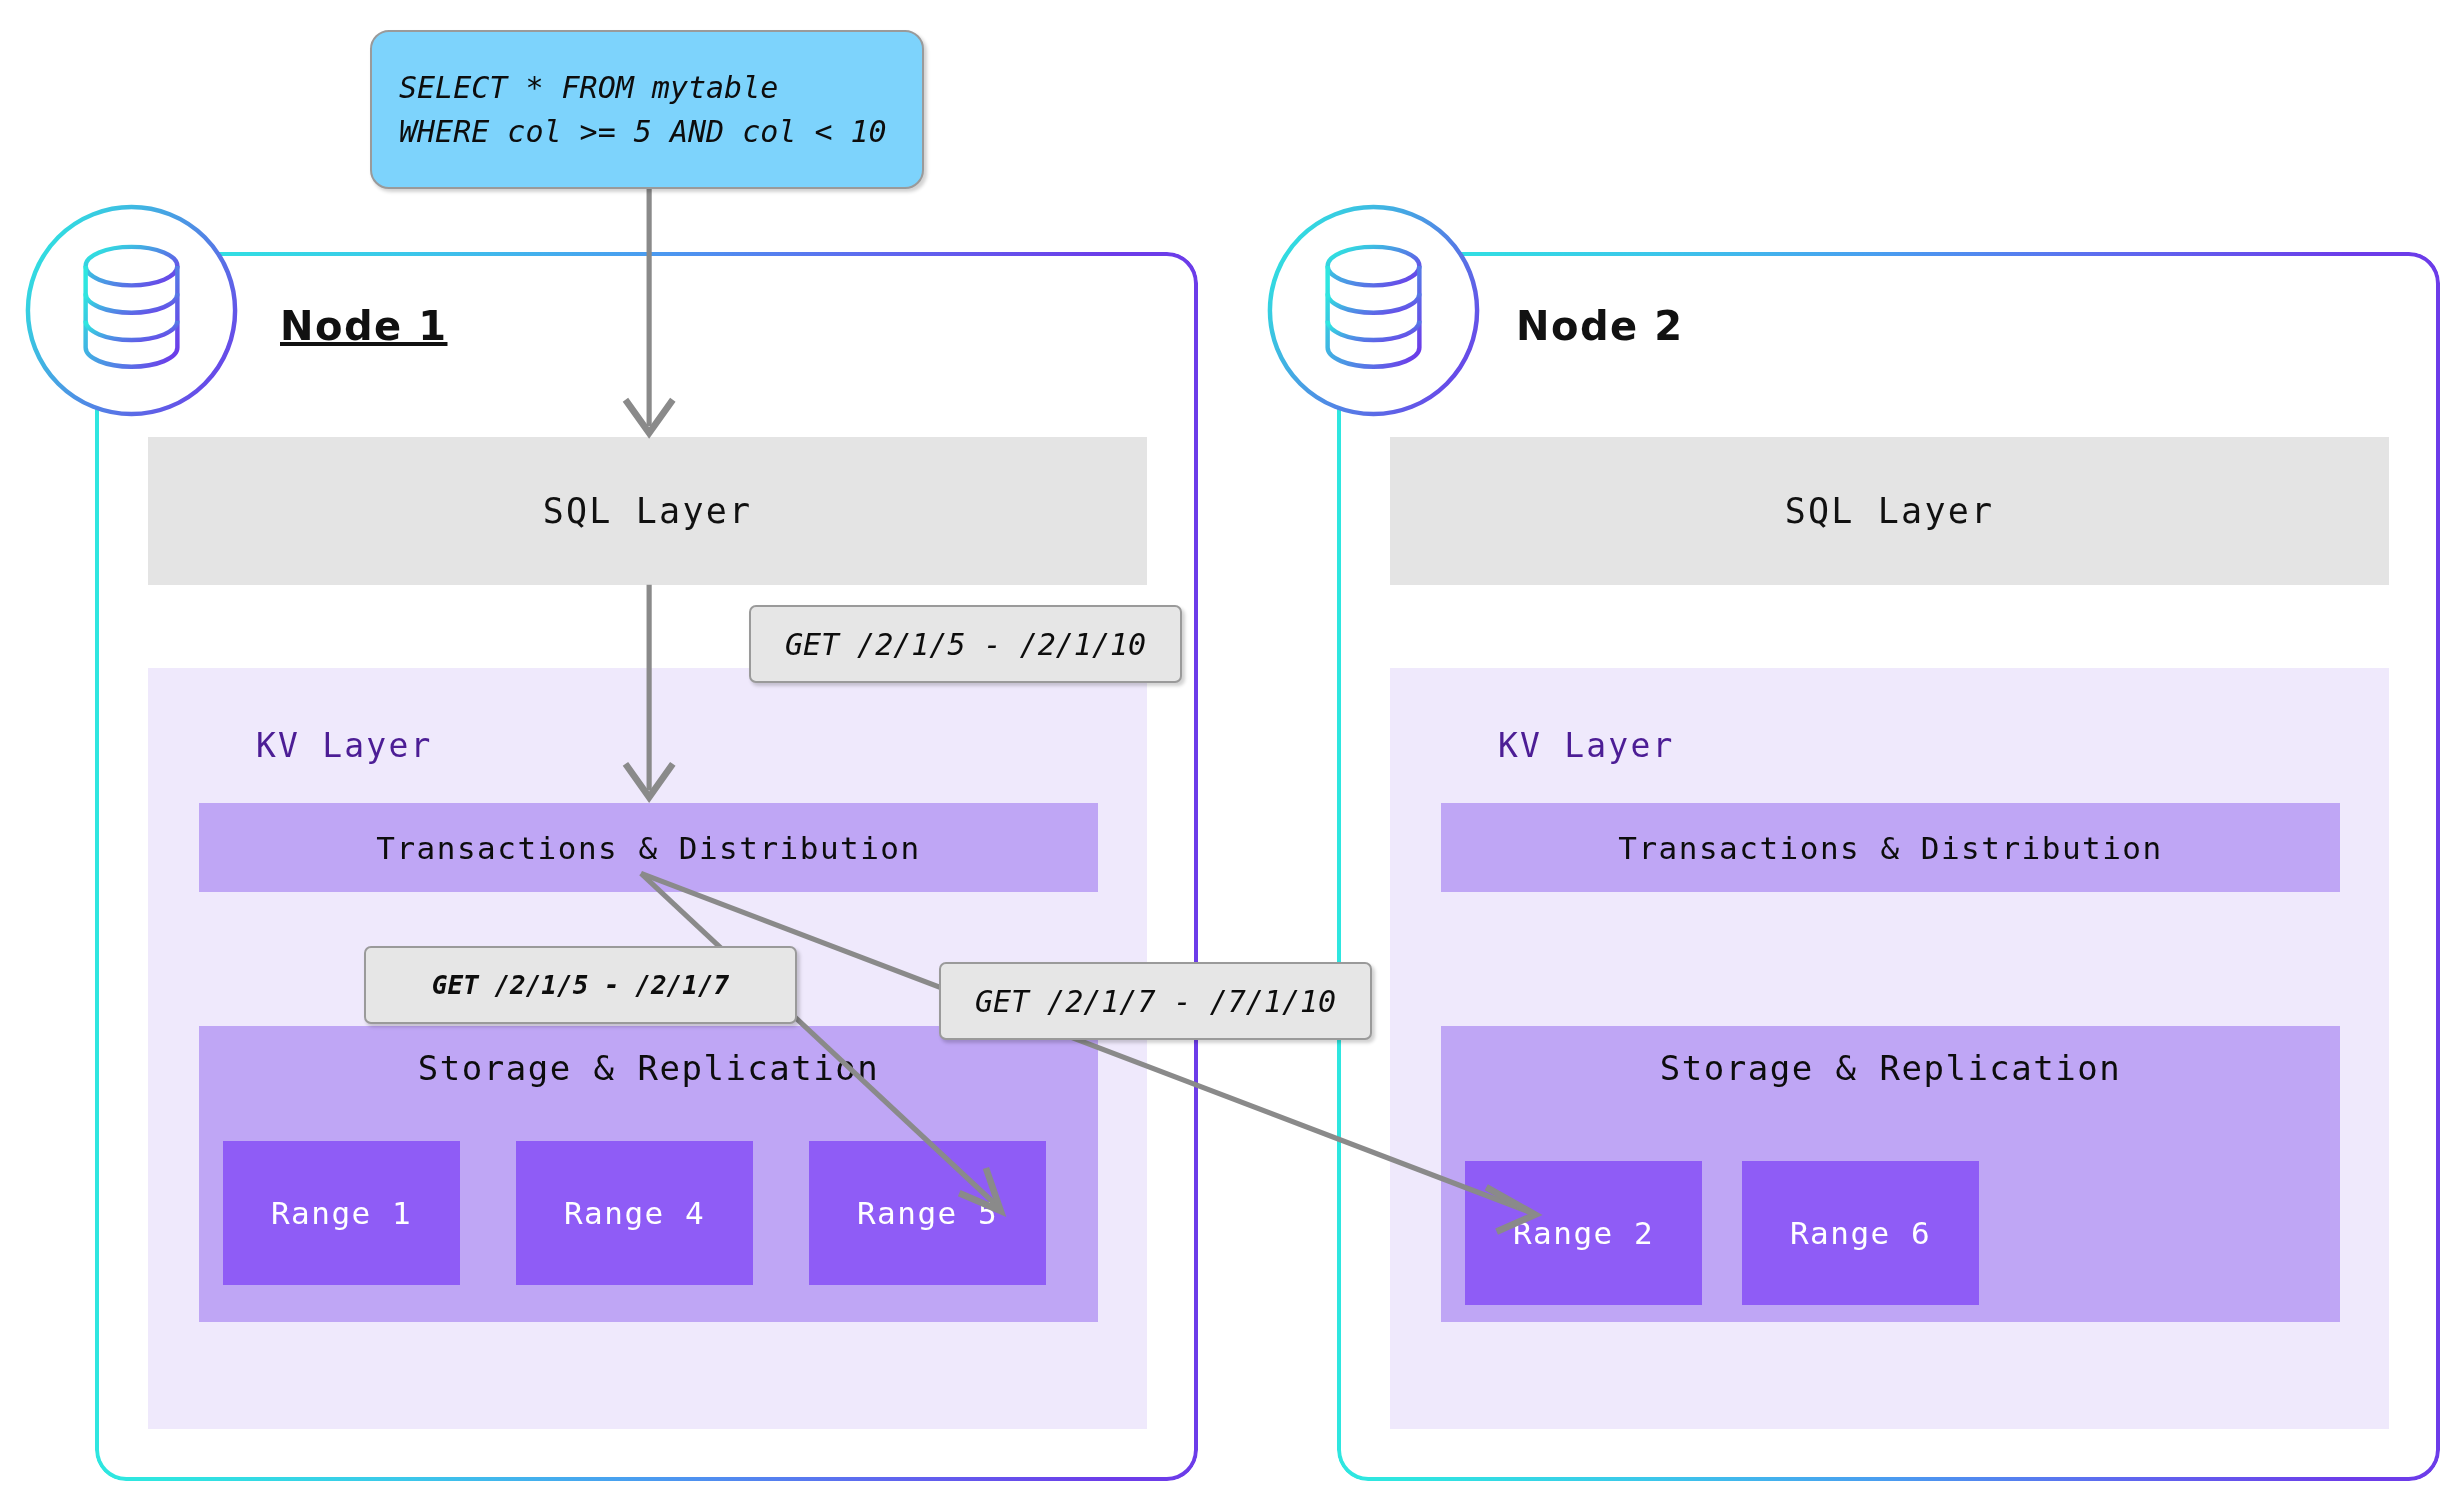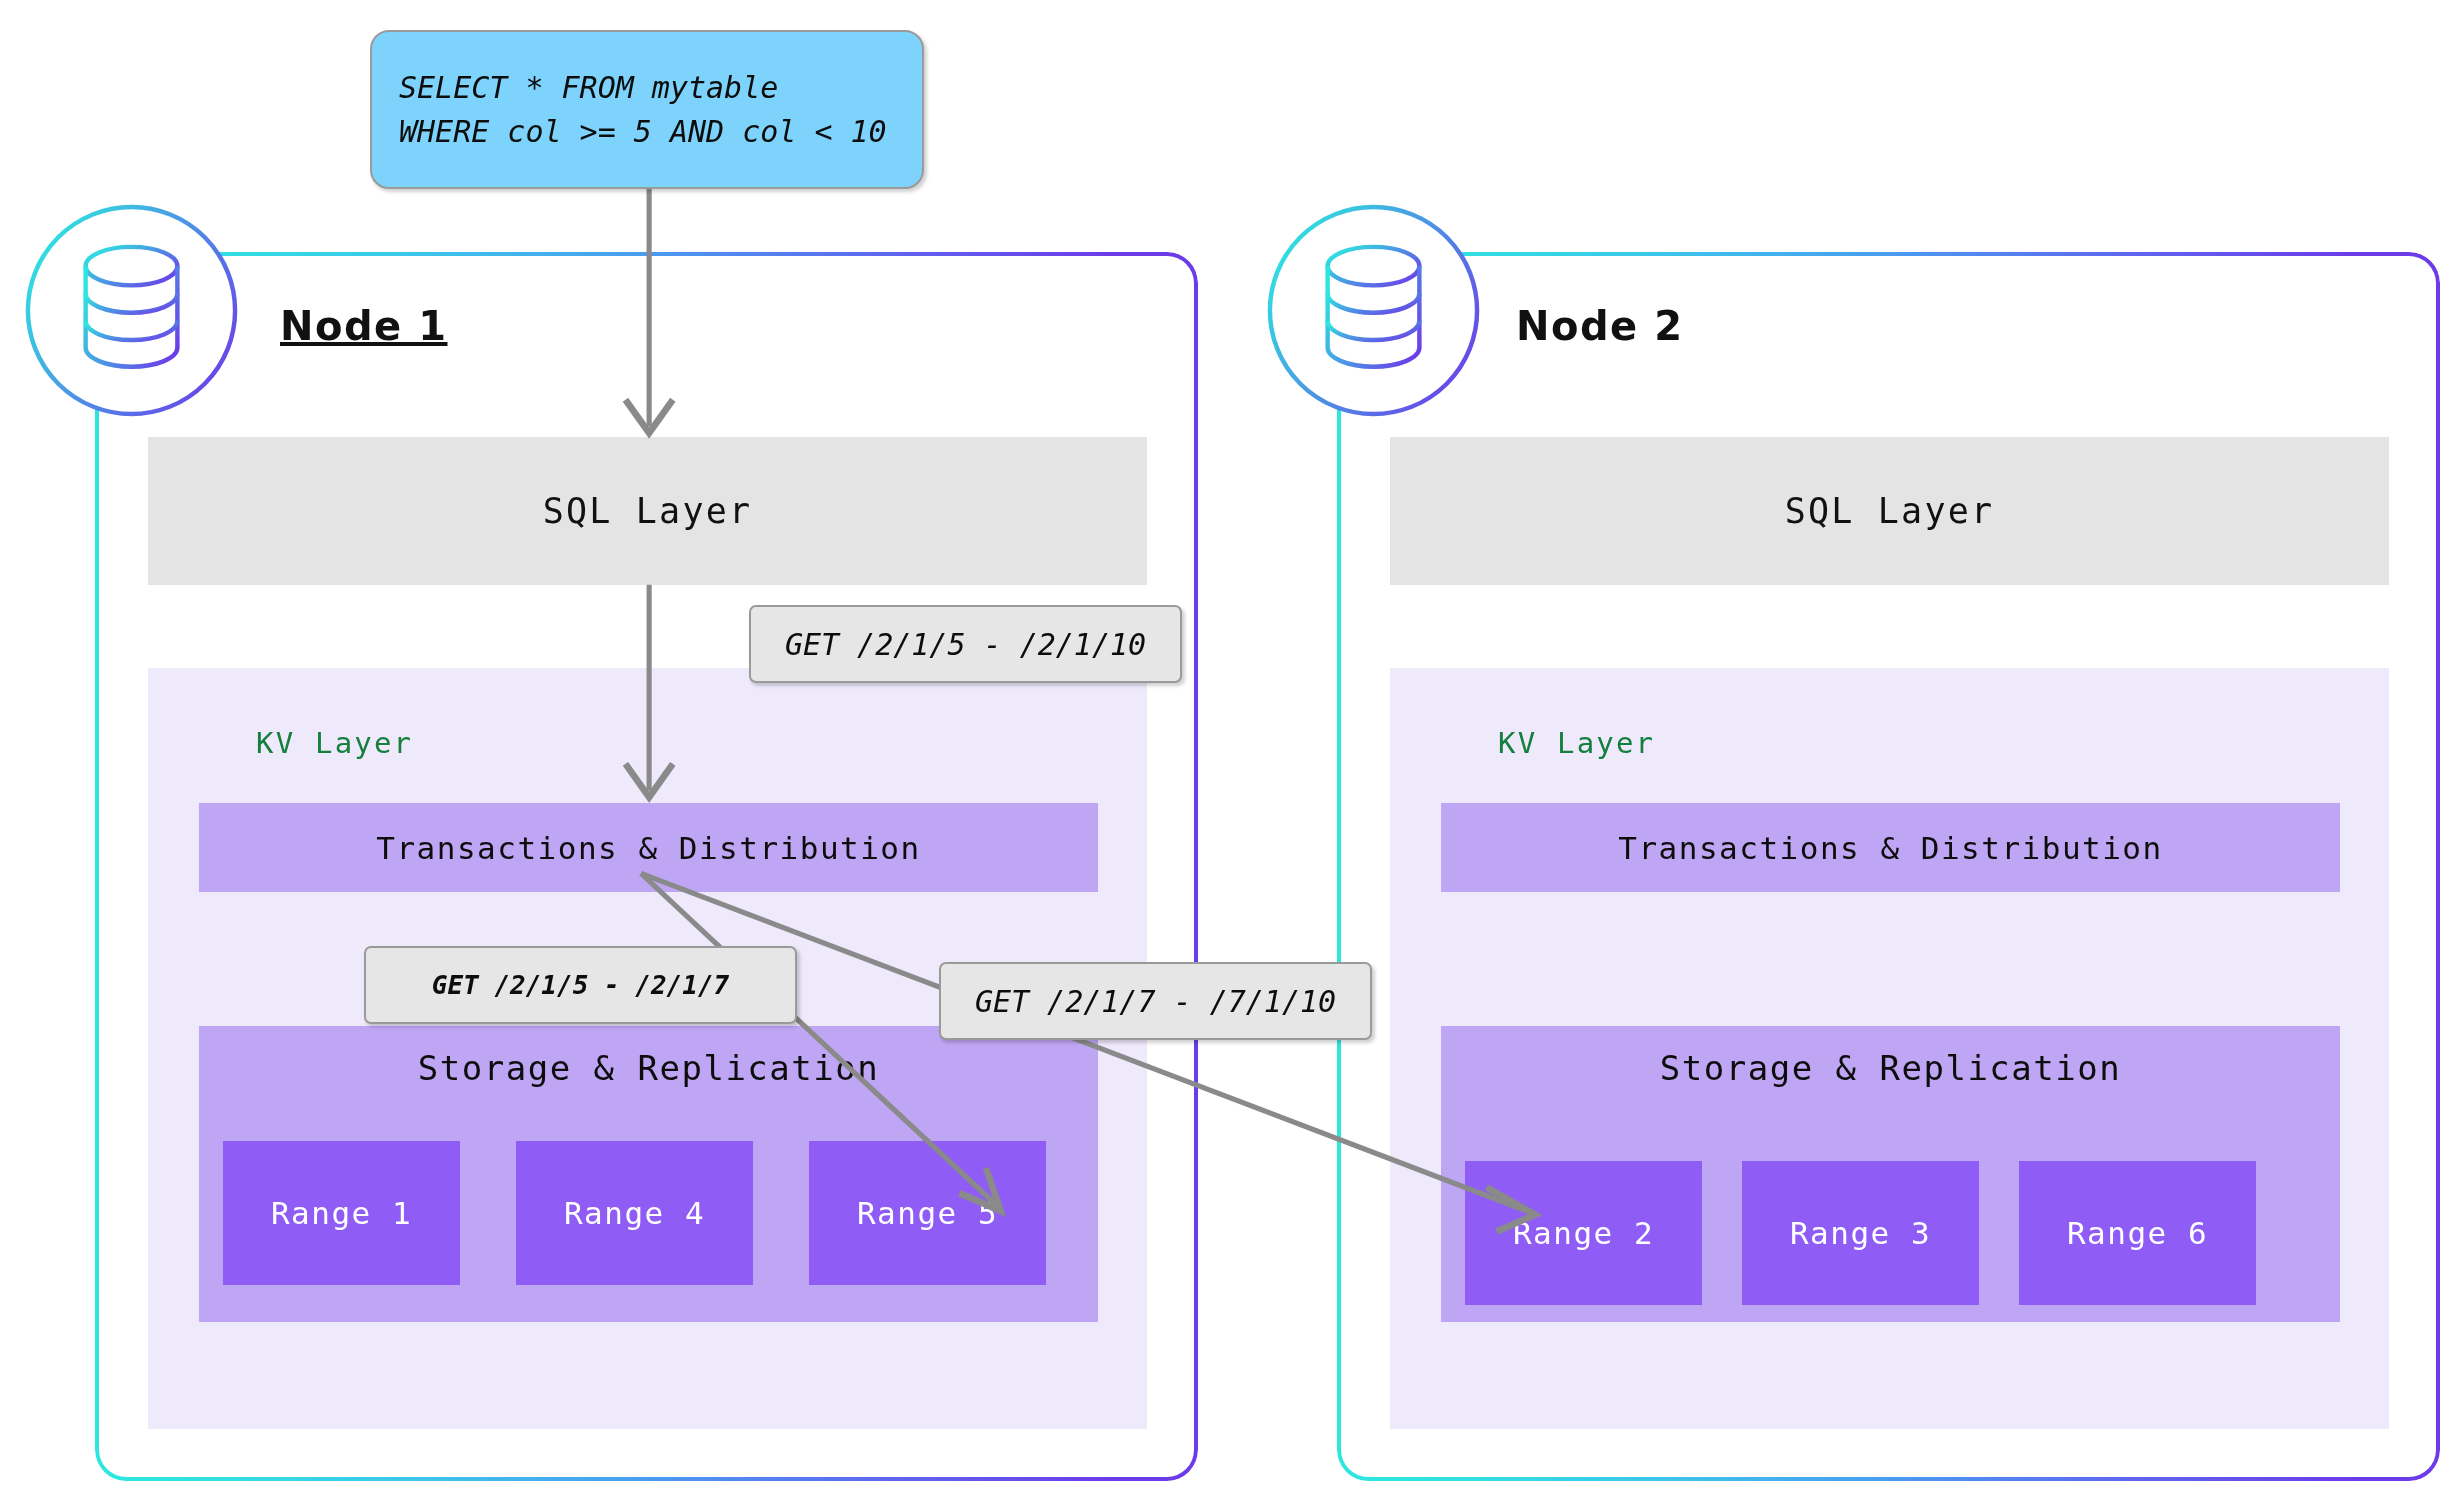--- a/index.html
+++ b/index.html
@@ -19,21 +19,21 @@
   .db-badge{position:absolute;width:219px;height:219px;z-index:6;}
   .db-badge svg{display:block;width:219px;height:219px;}
 
   .node-title{position:absolute;font-family:"DejaVu Sans",sans-serif;
      font-weight:bold;font-size:40px;color:#111;letter-spacing:1.5px;white-space:nowrap;z-index:5;}
 
   
   .sql-layer{position:absolute;background:#e4e4e4;display:flex;align-items:center;
      justify-content:center;font-size:35px;color:#111;letter-spacing:2.2px;}
   .kv-panel{position:absolute;background:#efe9fc;}
-  .kv-label{position:absolute;font-size:29px;color:#15803d;letter-spacing:2.2px;}
+  .kv-label{position:absolute;font-size:33px;color:#4c1d95;letter-spacing:2.2px;}
   .txn-bar{position:absolute;background:#bfa6f5;display:flex;align-items:center;
      justify-content:center;font-size:31px;color:#0d0d0d;letter-spacing:1.5px;}
   .storage{position:absolute;background:#bfa6f5;}
   .storage-title{position:absolute;left:0;right:0;top:22px;text-align:center;
      font-size:34px;color:#0d0d0d;letter-spacing:1.5px;}
   .ranges{position:absolute;left:0;right:0;display:flex;justify-content:flex-start;gap:0;}
   .range-tile{background:#8f5cf6;color:#fff;font-size:31px;letter-spacing:1.5px;
      display:flex;align-items:center;justify-content:center;}
 
   
@@ -100,21 +100,20 @@
     <div class="kv-panel" style="left:53px;top:416px;width:999px;height:761px;"></div>
 
     <div class="kv-label" style="left:161px;top:474px;">KV Layer</div>
 
     <div class="txn-bar" style="left:104px;top:551px;width:899px;height:89px;">Transactions &amp; Distribution</div>
 
     <div class="storage" style="left:104px;top:774px;width:899px;height:296px;">
       <div class="storage-title">Storage &amp; Replication</div>
       <div class="ranges" style="top:115px;height:144px;padding:0 24px;box-sizing:border-box;margin-top:20px;">
         <div class="range-tile" style="width:237px;height:144px;margin-right:40px;">Range 2</div>
-        <div class="range-tile" style="width:237px;height:144px;margin-right:40px;">Range 3</div>
         <div class="range-tile" style="width:237px;height:144px;">Range 6</div>
       </div>
     </div>
   </div>
 
   <div class="db-badge" style="left:1264px;top:201px;">
     <svg viewBox="0 0 296 296" xmlns="http://www.w3.org/2000/svg">
       <defs>
         <linearGradient id="g2" x1="0" y1="0.2" x2="1" y2="0.85">
           <stop offset="0%" stop-color="#2ee6e0"></stop>

